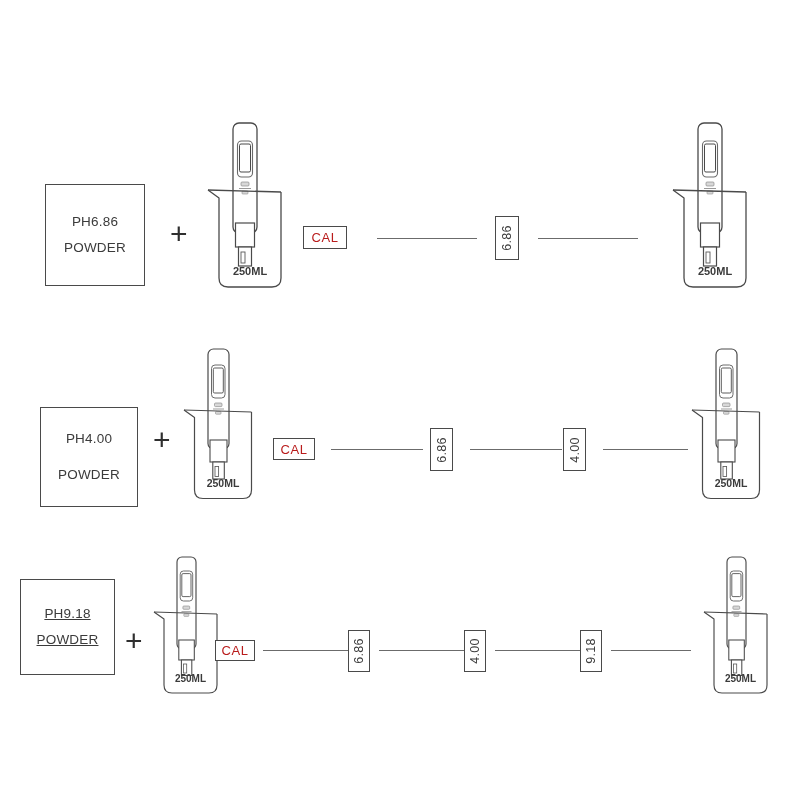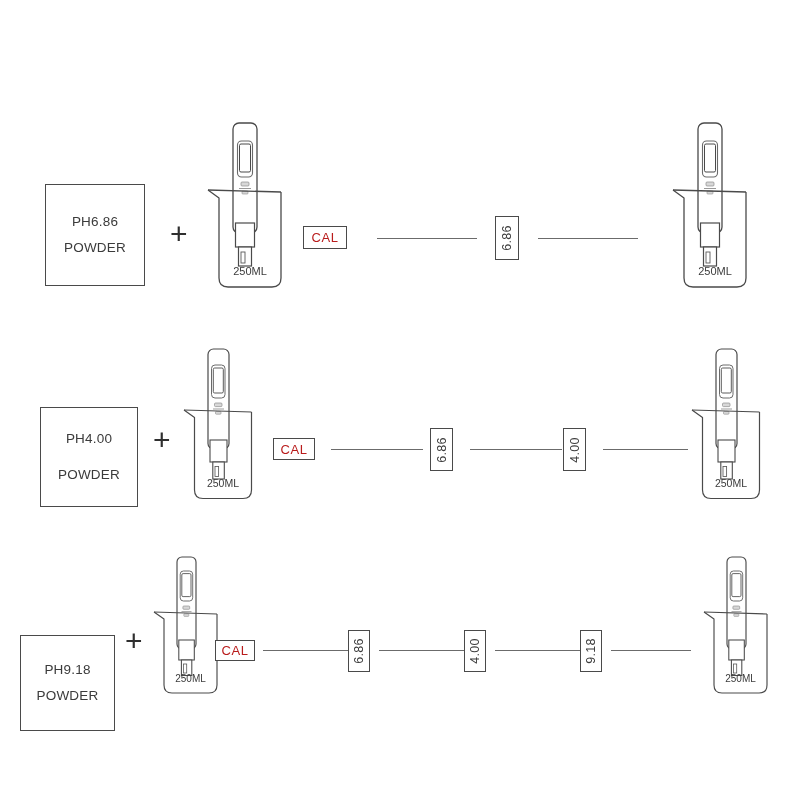--- a/index.html
+++ b/index.html
@@ -54,20 +54,21 @@
     font-size: 30px;
     line-height: 1;
     color: #2f2f2f;
     font-weight: 400;
     user-select: none;
   }
 
   
   .assembly {
     position: absolute;
+    font-weight: bold;
   }
   .assembly svg {
     display: block;
     overflow: visible;
   }
 
   
   .cal-box {
     position: absolute;
     border: 1.4px solid #4a4a4a;
@@ -233,21 +234,21 @@
         <rect x="38" y="118.5" width="3.6" height="10" fill="#ffffff" stroke="#5a5a5a" stroke-width="0.85"></rect>
         <path d="M 7 62 L 17.5 69.5 L 17.5 142 Q 17.5 150.5 26 150.5 L 66 150.5 Q 74.5 150.5 74.5 142 L 74.5 69.5 L 74.5 64" fill="none" stroke="#4a4a4a" stroke-width="1.2" stroke-linejoin="round"></path>
         <path d="M 7 62 L 74.5 64" fill="none" stroke="#4a4a4a" stroke-width="1.2"></path>
         <text x="46" y="139" text-anchor="middle" font-family="Liberation Sans, sans-serif" font-size="10.5" fill="#3b3b3b">250ML</text>
       </svg>
     </div>
   </div>
 
   <div class="row" style="top:0;">
 
-    <div class="powder-box" style="left:20px; top:635px; width:95px; height:96px;">
+    <div class="powder-box" style="left:20px; top:579px; width:95px; height:96px;text-decoration:underline;">
       <div class="powder-line">PH9.18</div>
       <div class="powder-line">POWDER</div>
     </div>
 
     <div class="plus-sign" style="left:125px; top:626px;">+</div>
 
     <div class="assembly" style="left:148px; top:556px;">
       <svg width="86" height="138" viewBox="0 0 86 138">
         <rect x="29" y="1" width="19" height="92" rx="5" ry="5" fill="#ffffff" stroke="#4a4a4a" stroke-width="1.15"></rect>
         <rect x="32.2" y="15" width="12.5" height="30" rx="3.2" ry="3.2" fill="#ffffff" stroke="#6a6a6a" stroke-width="0.95"></rect>

